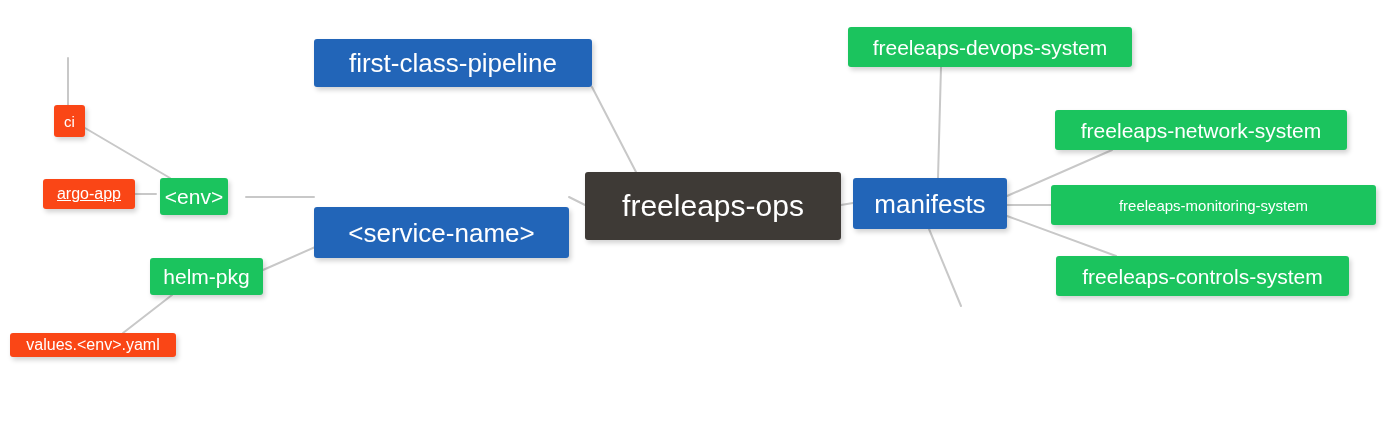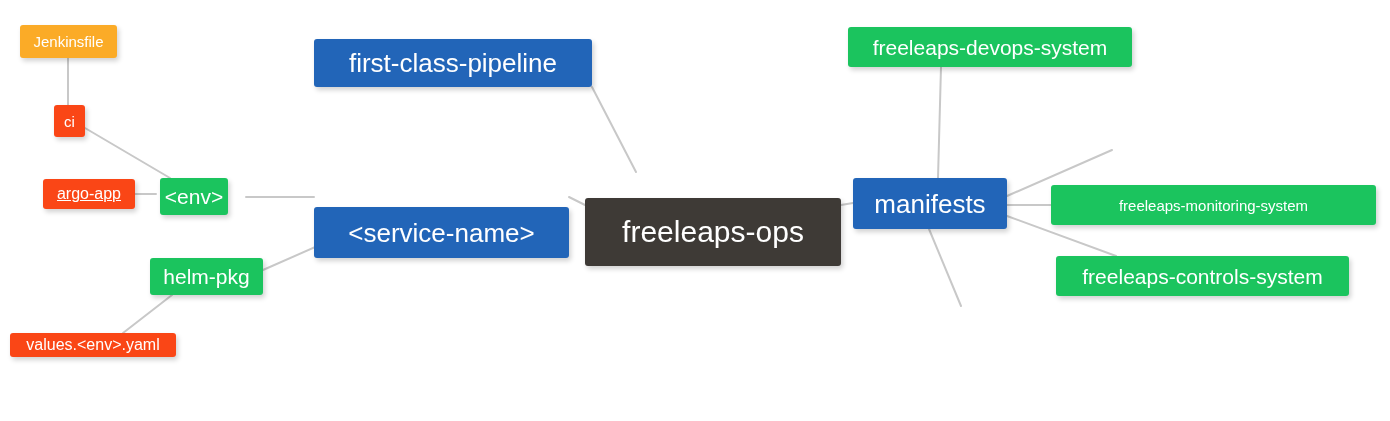--- a/index.html
+++ b/index.html
@@ -55,21 +55,21 @@
       <line x1="170" y1="178" x2="85" y2="128" stroke="#c8c8c8" stroke-width="2" stroke-linecap="round"></line>
       <line x1="156" y1="194" x2="123" y2="194" stroke="#c8c8c8" stroke-width="2" stroke-linecap="round"></line>
       <line x1="68" y1="105" x2="68" y2="58" stroke="#c8c8c8" stroke-width="2" stroke-linecap="round"></line>
       <line x1="172" y1="295" x2="123" y2="333" stroke="#c8c8c8" stroke-width="2" stroke-linecap="round"></line>
       <line x1="938" y1="178" x2="941" y2="67" stroke="#c8c8c8" stroke-width="2" stroke-linecap="round"></line>
       <line x1="1007" y1="196" x2="1112" y2="150" stroke="#c8c8c8" stroke-width="2" stroke-linecap="round"></line>
       <line x1="1007" y1="205" x2="1051" y2="205" stroke="#c8c8c8" stroke-width="2" stroke-linecap="round"></line>
       <line x1="1007" y1="216" x2="1116" y2="256" stroke="#c8c8c8" stroke-width="2" stroke-linecap="round"></line>
       <line x1="929" y1="229" x2="961" y2="306" stroke="#c8c8c8" stroke-width="2" stroke-linecap="round"></line>
     </svg>
-<div class="node n-root" style="left: 585px; top: 172px; width: 256px; height: 68px; font-size: 30px; margin-top: 26px;">
+<div class="node n-root" style="left: 585px; top: 172px; width: 256px; height: 68px; font-size: 30px;">
       <span>freeleaps-ops</span>
     </div>
     <div class="node n-blue" style="left: 314px; top: 171px; width: 255px; height: 51px; font-size: 26px; margin-top: 36px;">
       <span>&lt;service-name&gt;</span>
     </div>
     <div class="node n-blue" style="left: 853px; top: 178px; width: 154px; height: 51px; font-size: 26px;">
       <span>manifests</span>
     </div>
     <div class="node n-blue" style="left: 314px; top: 39px; width: 278px; height: 48px; font-size: 26px;">
       <span>first-class-pipeline</span>
@@ -82,25 +82,25 @@
     </div>
     <div class="node n-red" style="left: 54px; top: 105px; width: 31px; height: 32px; font-size: 15px;">
       <span>ci</span>
     </div>
     <div class="node n-red" style="left: 43px; top: 179px; width: 92px; height: 30px; font-size: 16px; text-decoration: underline;">
       <span>argo-app</span>
     </div>
     <div class="node n-red" style="left: 10px; top: 333px; width: 166px; height: 24px; font-size: 16px; text-align: right;">
       <span>values.&lt;env&gt;.yaml</span>
     </div>
-    <div class="node n-orange" style="left: 20px; top: 25px; width: 97px; height: 33px; font-size: 15px;">
-      <span>Jenkinsfile</span>
-    </div>
     <div class="node n-green" style="left: 800px; top: 27px; width: 284px; height: 40px; font-size: 21px; margin-left: 48px;">
       <span>freeleaps-devops-system</span>
+    </div>
+    <div class="node n-green" style="left: 1055px; top: 110px; width: 292px; height: 40px; font-size: 21px;">
+      <span>freeleaps-network-system</span>
     </div>
     <div class="node n-green" style="left: 1051px; top: 185px; width: 325px; height: 40px; font-size: 15px;">
       <span>freeleaps-monitoring-system</span>
     </div>
     <div class="node n-green" style="left: 1056px; top: 256px; width: 293px; height: 40px; font-size: 21px;">
       <span>freeleaps-controls-system</span>
     </div>
   </div>
 
 </body></html>

